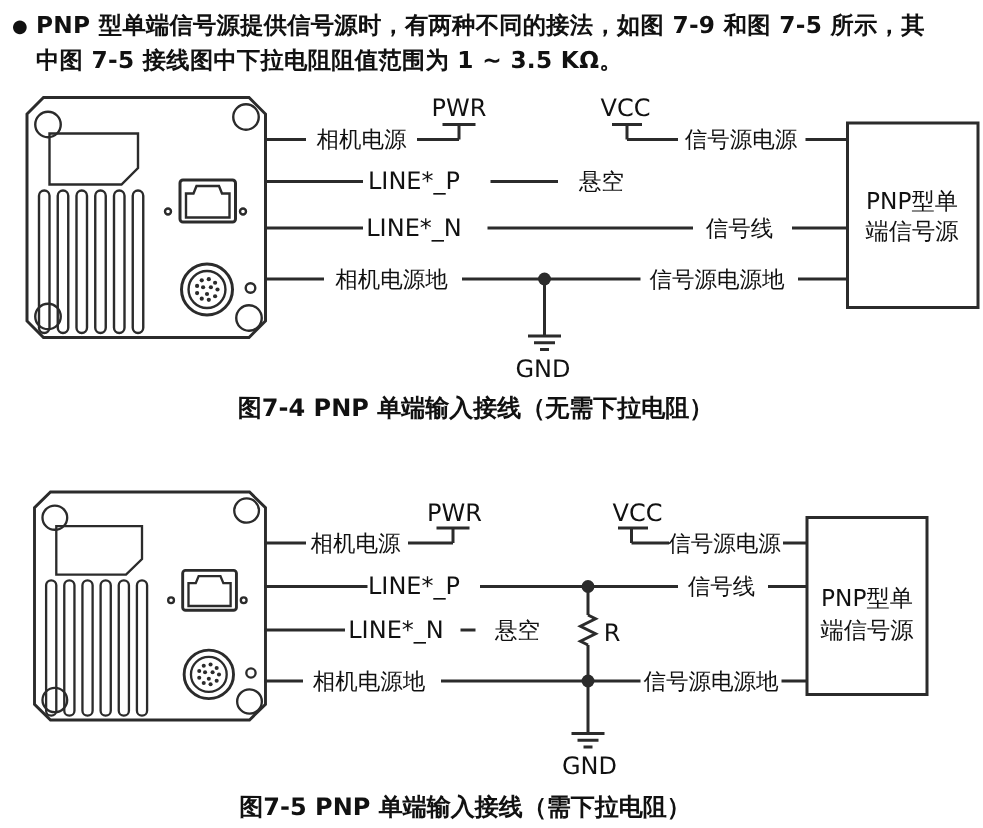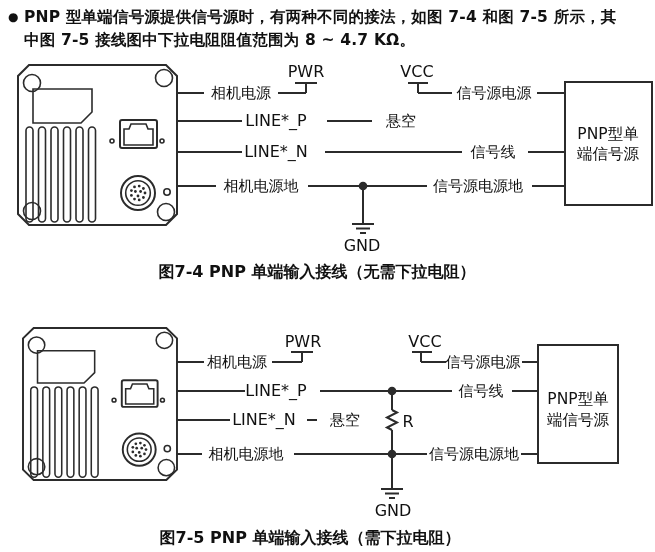--- a/index.html
+++ b/index.html
@@ -34,22 +34,22 @@
   .lat{font-family:"DejaVu Sans","Liberation Sans",sans-serif;font-size:16px;}
   .boxlbl{font-family:"DejaVu Sans","Liberation Sans",sans-serif;font-size:15.5px;}
   .cap{font-family:"DejaVu Sans","Liberation Sans",sans-serif;font-size:16px;font-weight:bold;}
 </style>
 </head>
 <body>
 
 <div class="intro">
   <span class="bullet">●</span>
   <div class="intro-text">
-    <div>PNP 型单端信号源提供信号源时，有两种不同的接法，如图 7-4 和图 7-5 所示，其</div>
-    <div>中图 7-5 接线图中下拉电阻阻值范围为 8 ~ 4.7 KΩ。</div>
+    <div>PNP 型单端信号源提供信号源时，有两种不同的接法，如图 7-9 和图 7-5 所示，其</div>
+    <div>中图 7-5 接线图中下拉电阻阻值范围为 1 ~ 3.5 KΩ。</div>
   </div>
 </div>
 
 <svg width="655" height="497" viewBox="0 0 655 497">
   <defs>
     <g id="camera-drawing">
       <path class="ln" d="M11,0 H148 L159,11 V149 L148,160 H11 L0,149 V11 Z"></path>
       <circle class="thin" cx="14" cy="18" r="8.5"></circle>
       <circle class="thin" cx="146" cy="13" r="8.5"></circle>
       <circle class="thin" cx="14" cy="146" r="8.5"></circle>

